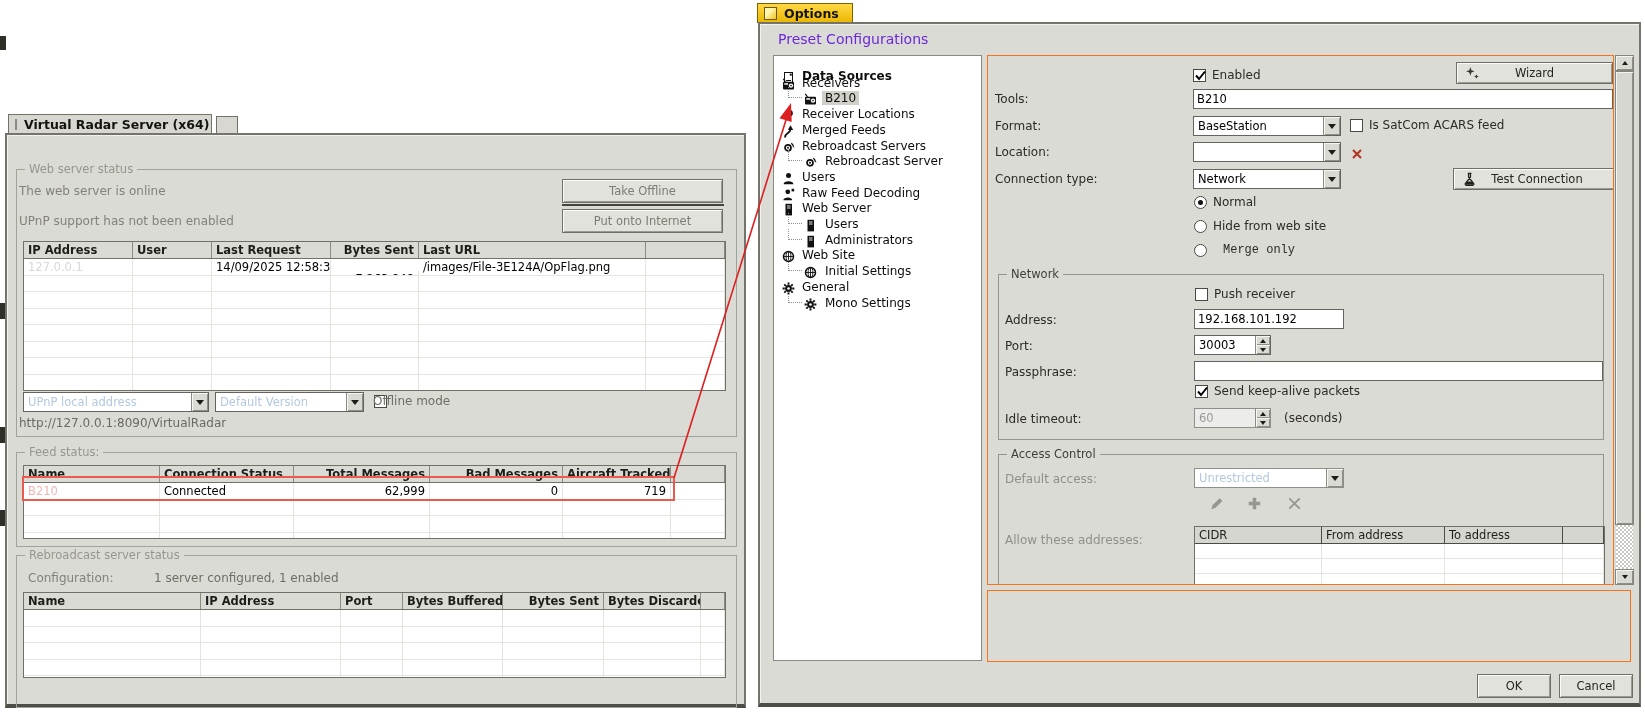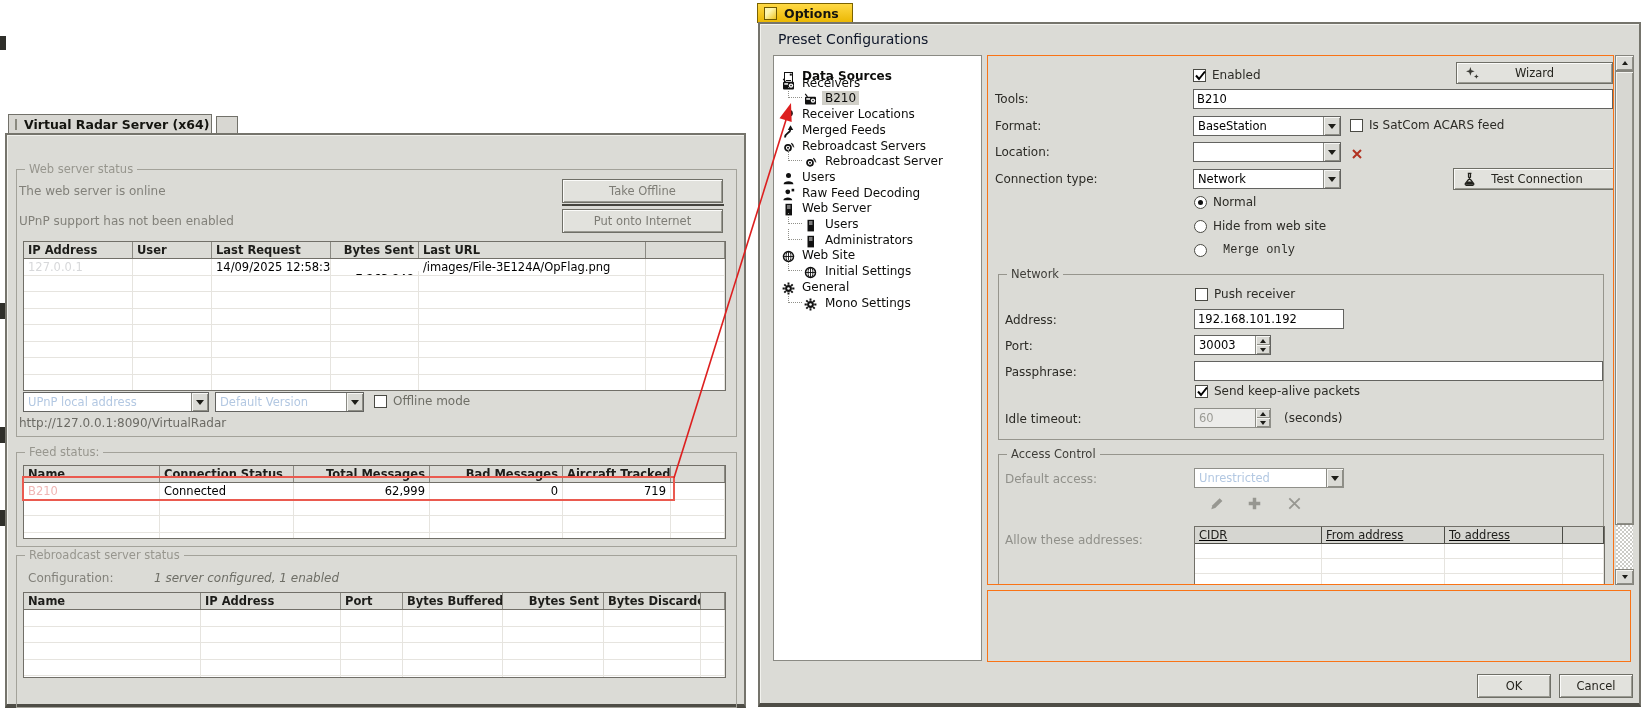--- a/index.html
+++ b/index.html
@@ -218,21 +218,21 @@
           <i class="arr-down"></i>
         </div>
     </div>
     <div class="combo" style="left:208px;top:257px;width:149px;height:20px;">
       <span class="combo-val paleblue">Default Version</span>
       <div class="combo-btn">
           <i class="arr-down"></i>
         </div>
     </div>
     <div class="check" style="left:367px;top:260px;"></div>
-    <div class="static" style="left:386px;top:259px;color:#6e6e66;">Offline mode</div>
+    <div class="static" style="left:366px;top:259px;color:#6e6e66;">Offline mode</div>
     <div class="static" style="left:12px;top:281px;color:#6b6a64;">http://127.0.0.1:8090/VirtualRadar</div>
 
     <div class="grp" style="left:9px;top:317px;width:721px;height:95px;">
       <span class="grp-label">Feed status:</span>
     </div>
     <div id="feed-table" class="utable" style="left:16px;top:330px;width:703px;height:74px;">
         <div class="t-head" style="height: 17px;">
           <span class="t-hcell" style="width: 136px;">Name</span>
           <span class="t-hcell" style="width: 134px;">Connection Status</span>
           <span class="t-hcell al-r" style="width: 136px;">Total Messages</span>
@@ -271,21 +271,21 @@
           <span class="t-cell al-r" style="width: 133px;"></span>
           <span class="t-cell al-r" style="width: 108px;"></span>
           <span class="t-cell" style="width: 54px;"></span>
         </div>
       </div>
 
     <div class="grp" style="left:9px;top:420px;width:721px;height:153px;">
       <span class="grp-label">Rebroadcast server status</span>
     </div>
     <div class="static" style="left:21px;top:436px;">Configuration:</div>
-    <div class="static" style="left:147px;top:436px;color:#6e6e66;font-style:italic;">1 server configured, 1 enabled</div>
+    <div class="static" style="left:147px;top:436px;color:#6e6e66;">1 server configured, 1 enabled</div>
     <div id="rebroadcast-table" class="utable" style="left:16px;top:457px;width:703px;height:86px;">
         <div class="t-head" style="height: 17px;">
           <span class="t-hcell" style="width: 177px;">Name</span>
           <span class="t-hcell" style="width: 140px;">IP Address</span>
           <span class="t-hcell" style="width: 62px;">Port</span>
           <span class="t-hcell al-r" style="width: 100px;">Bytes Buffered</span>
           <span class="t-hcell al-r" style="width: 101px;">Bytes Sent</span>
           <span class="t-hcell al-r" style="width: 97px;">Bytes Discarded</span>
           <span class="t-hcell" style="width: 24px;"></span>
         </div>
@@ -336,21 +336,21 @@
         </div>
       </div>
   </div>
 
   <div class="tab opt-tab" style="left:757px;top:3px;width:96px;">
     <span class="tab-icon gold"></span>
     <span class="tab-title">Options</span>
   </div>
 
   <div class="win-body" style="left:758px;top:22px;width:883px;height:685px;">
-    <div style="position:absolute;left:18px;top:7px;font-size:14px;color:#0f172a;">Preset Configurations</div>
+    <div style="position:absolute;left:18px;top:7px;font-size:14px;color:#6d28d9;">Preset Configurations</div>
 
     <div id="tree-panel" class="tree-panel" style="left:13px;top:31px;width:209px;height:606px;">
         <div class="tree-row" style="top: 12px; font-weight: bold;">
           <span class="tree-icon" style="left: 8px;"><svg width="13" height="13" viewBox="0 0 13 13">
               <rect x="2.5" y="1.5" width="8" height="10" fill="#fff" stroke="#111"></rect>
               <rect x="7.8" y="2.6" width="2" height="2" fill="#111"></rect>
               <path d="M4 9.5 h5" stroke="#111"></path>
             </svg></span>
           <span class="tree-label" style="left: 25px;">Data Sources</span>
         </div>
@@ -621,21 +621,21 @@
               <path d="M6.5 1.5 v10 M1.5 6.5 h10" stroke="#979791" stroke-width="3"></path>
             </svg>
         </span>
         <span class="gicon" style="left:288px;top:41px;">
           <svg width="15" height="15" viewBox="0 0 13 13">
               <path d="M2 2 L11 11 M11 2 L2 11" stroke="#979791" stroke-width="1.6"></path>
             </svg>
         </span>
         <div class="label-gray" style="left:6px;top:78px;">Allow these addresses:</div>
         <div id="acl-table" class="utable dark" style="left:195px;top:71px;width:411px;height:70px;">
-            <div class="t-head" style="height: 17px; text-decoration: underline;">
+            <div class="t-head" style="height: 17px;">
               <span class="t-hcell" style="width: 127px;">CIDR</span>
               <span class="t-hcell" style="width: 123px;">From address</span>
               <span class="t-hcell" style="width: 118px;">To address</span>
               <span class="t-hcell" style="width: 41px;"></span>
             </div>
             <div class="t-row" style="height: 15px;">
               <span class="t-cell" style="width: 127px;"></span>
               <span class="t-cell" style="width: 123px;"></span>
               <span class="t-cell" style="width: 118px;"></span>
               <span class="t-cell" style="width: 41px;"></span>

